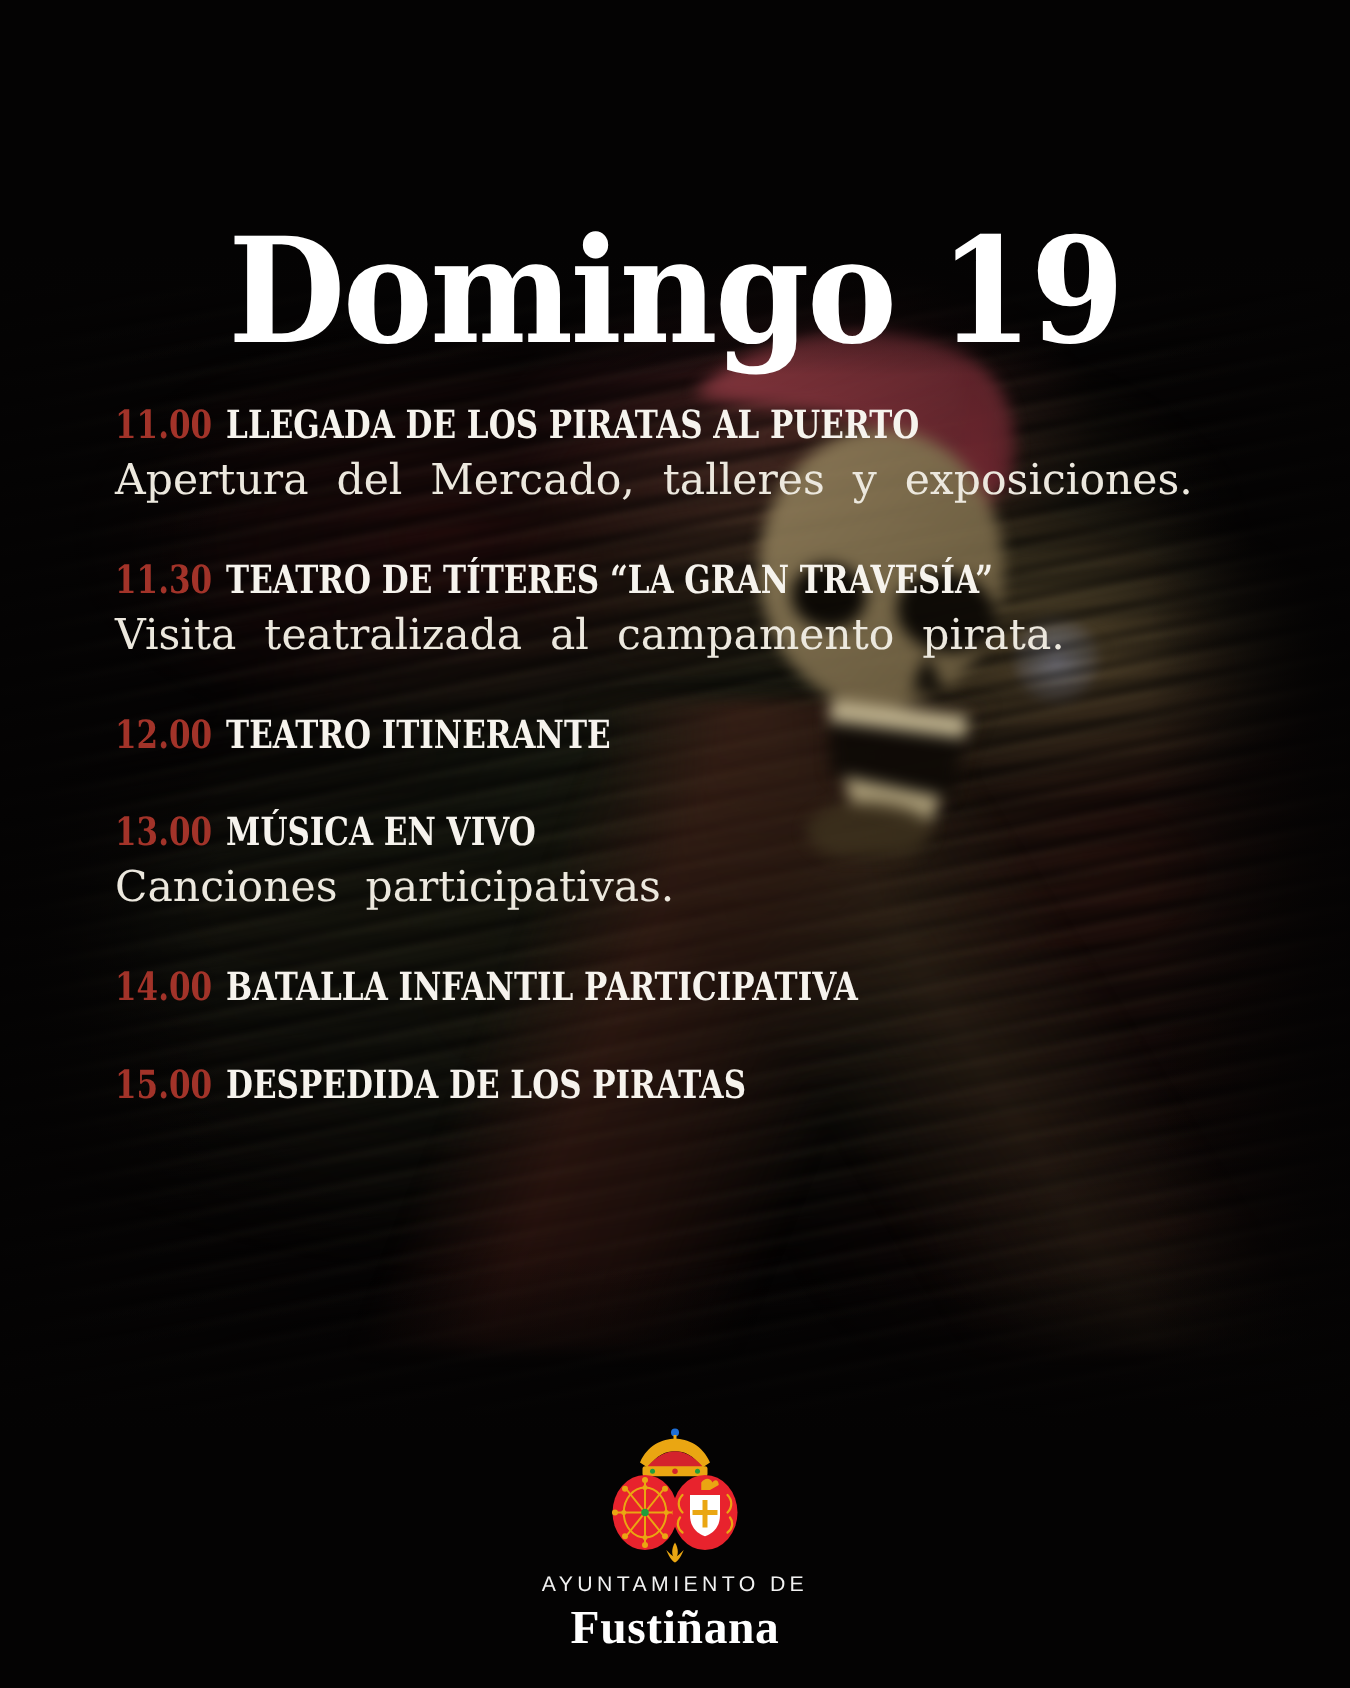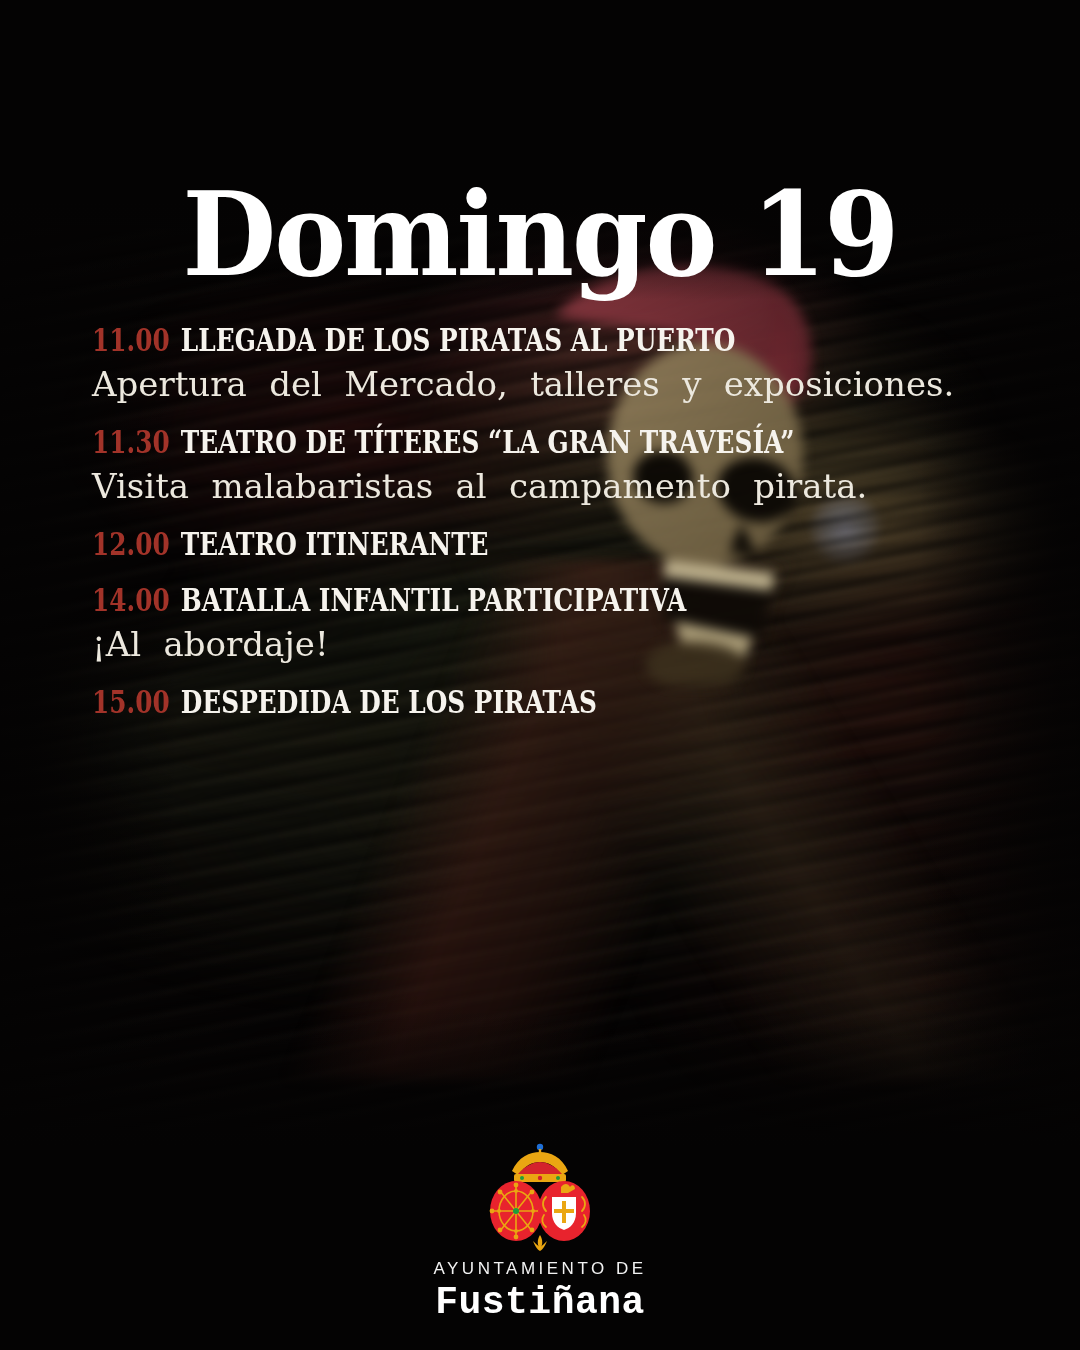--- a/index.html
+++ b/index.html
@@ -58,21 +58,21 @@
   .poster-title{
     position:absolute;top:108px;left:0;width:1080px;
     text-align:center;color:#ffffff;
     font-family:"DejaVu Serif", serif;font-weight:bold;
     font-size:108px;line-height:1;letter-spacing:-2px;
     transform:scaleY(1.08);
   }
 
   .events{
     position:absolute;left:92px;top:322px;width:898px;
-    display:flex;flex-direction:column;gap:20px;
+    display:flex;flex-direction:column;gap:42px;
   }
   .event{display:block;}
   .event-heading{
     white-space:nowrap;
     font-family:"DejaVu Serif", serif;font-weight:bold;
     font-size:31px;line-height:36px;color:#f6f3ed;
     transform:scaleX(0.80);transform-origin:left center;
     letter-spacing:0;
   }
   .event-time{color:#a23329;margin-right:14px;}
@@ -88,21 +88,21 @@
     position:absolute;left:0;bottom:26px;width:1080px;
     display:flex;flex-direction:column;align-items:center;gap:2px;z-index:6;
   }
   .crest{width:124px;height:112px;display:block;}
   .org-label{
     margin-top:4px;
     font-family:"Liberation Sans", sans-serif;
     font-size:17px;letter-spacing:3.5px;color:#f2f2f2;font-weight:400;
   }
   .org-name{
-    font-family:Liberation Mono, monospace;
+    font-family:Liberation Serif, serif;
     font-size:38px;font-weight:bold;color:#ffffff;letter-spacing:.5px;
   }
 </style>
 </head>
 <body>
 
 <div class="bg-layer">
   <div class="bg-paint"></div>
   <div class="bg-streaks"></div>
   <div class="bg-arm"></div>
@@ -149,35 +149,40 @@
       <div class="event-heading">
         <span class="event-time">11.00</span><span>LLEGADA DE LOS PIRATAS AL PUERTO</span>
       </div>
       <div class="event-desc">Apertura del Mercado, talleres y exposiciones.</div>
     </div>
 
     <div class="event">
       <div class="event-heading">
         <span class="event-time">11.30</span><span>TEATRO DE TÍTERES “LA GRAN TRAVESÍA”</span>
       </div>
-      <div class="event-desc">Visita malabaristas al campamento pirata.</div>
+      <div class="event-desc">Visita teatralizada al campamento pirata.</div>
     </div>
 
     <div class="event">
       <div class="event-heading">
         <span class="event-time">12.00</span><span>TEATRO ITINERANTE</span>
       </div>
     </div>
 
+    <div class="event">
+      <div class="event-heading">
+        <span class="event-time">13.00</span><span>MÚSICA EN VIVO</span>
+      </div>
+      <div class="event-desc">Canciones participativas.</div>
+    </div>
 
     <div class="event">
       <div class="event-heading">
         <span class="event-time">14.00</span><span>BATALLA INFANTIL PARTICIPATIVA</span>
       </div>
-      <div class="event-desc">¡Al abordaje!</div>
     </div>
 
     <div class="event">
       <div class="event-heading">
         <span class="event-time">15.00</span><span>DESPEDIDA DE LOS PIRATAS</span>
       </div>
     </div>
 
   </div>
 

